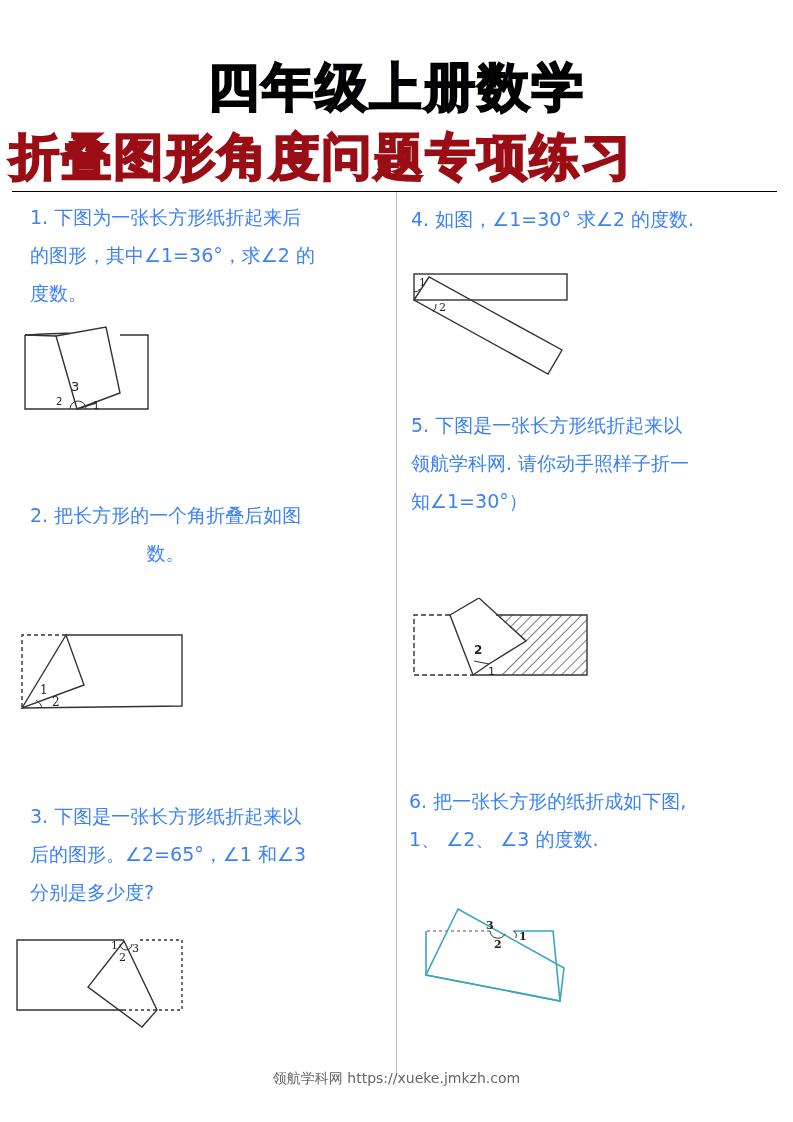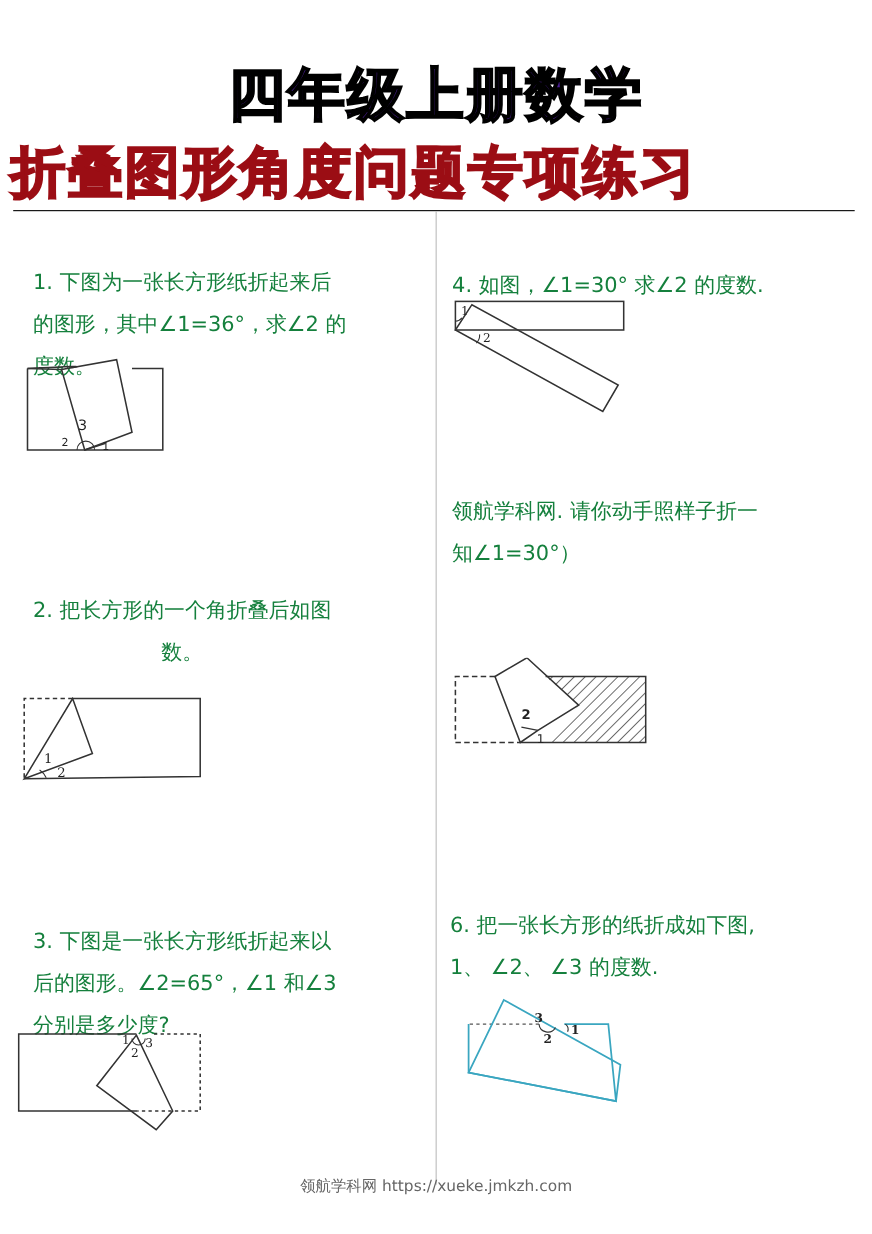--- a/index.html
+++ b/index.html
@@ -1,21 +1,21 @@
 <!DOCTYPE html>
 <html><head>
 <meta charset="utf-8">
 <style>
   html, body { margin: 0; padding: 0; background: #ffffff; }
   body { width: 793px; height: 1122px; position: relative; overflow: hidden; font-family: "DejaVu Sans", sans-serif; color: #111; }
   .title1 { position: absolute; top: 52px; left: 0; width: 793px; text-align: center; font-family: "DejaVu Serif", serif; font-weight: 900; font-size: 52px; letter-spacing: 2px; color: #4c1d95; line-height: 70px; -webkit-text-stroke: 2px #000; }
   .title2 { position: absolute; top: 124px; left: 0; width: 643px; text-align: center; font-family: "DejaVu Serif", serif; font-weight: 900; font-size: 50px; letter-spacing: 2px; color: #9b0d14; line-height: 66px; -webkit-text-stroke: 2px #9b0d14; }
   .hr { position: absolute; top: 191px; left: 12px; width: 765px; height: 1px; background: #000; }
   .vr { position: absolute; top: 192px; left: 396px; width: 1px; height: 885px; background: #bbb; }
-  .q { position: absolute; font-size: 19px; line-height: 38px; color: #15803d; margin-top: 40px; }
+  .q { position: absolute; font-size: 19px; line-height: 38px; color: #3b82f6; }
   .q .line { display: block; white-space: nowrap; }
   .fig { position: absolute; }
   .footer { position: absolute; top: 1070px; left: 0; width: 793px; text-align: center; font-size: 14px; color: #666; }
 </style>
 </head>
 <body>
 
 <div class="title1">四年级上册数学</div>
 <div class="title2">折叠图形角度问题专项练习</div>
 <div class="hr"></div>
@@ -72,20 +72,21 @@
 <svg class="fig" style="top:270px; left:408px;" width="165" height="110">
   <rect x="6" y="4" width="153" height="26" fill="none" stroke="#333" stroke-width="1.4"></rect>
   <polygon points="6,30 21,7 154,80 140,104" fill="none" stroke="#333" stroke-width="1.4"></polygon>
   <path d="M6,22 A8,8 0 0 0 12,19" fill="none" stroke="#333" stroke-width="1"></path>
   <path d="M28,34 A10,10 0 0 1 25,42" fill="none" stroke="#333" stroke-width="1"></path>
   <text x="11" y="16" font-size="11" fill="#222" font-family="DejaVu Serif, serif">1</text>
   <text x="31" y="41" font-size="11" fill="#222" font-family="DejaVu Serif, serif">2</text>
 </svg>
 
 <div class="q" style="top:406px; left:411px;">
+  <span class="line">5.  下图是一张长方形纸折起来以</span>
   <span class="line">领航学科网. 请你动手照样子折一</span>
   <span class="line">知∠1=30°）</span>
 </div>
 <svg class="fig" style="top:598px; left:410px;" width="185" height="85">
   <defs>
     <pattern id="hatch" width="7" height="7" patternUnits="userSpaceOnUse" patternTransform="rotate(45)">
       <line x1="0" y1="0" x2="0" y2="7" stroke="#333" stroke-width="1.3"></line>
     </pattern>
   </defs>
   <polygon points="86,17 177,17 177,77 84,77 105,59 116,43" fill="url(#hatch)" stroke="none"></polygon>

